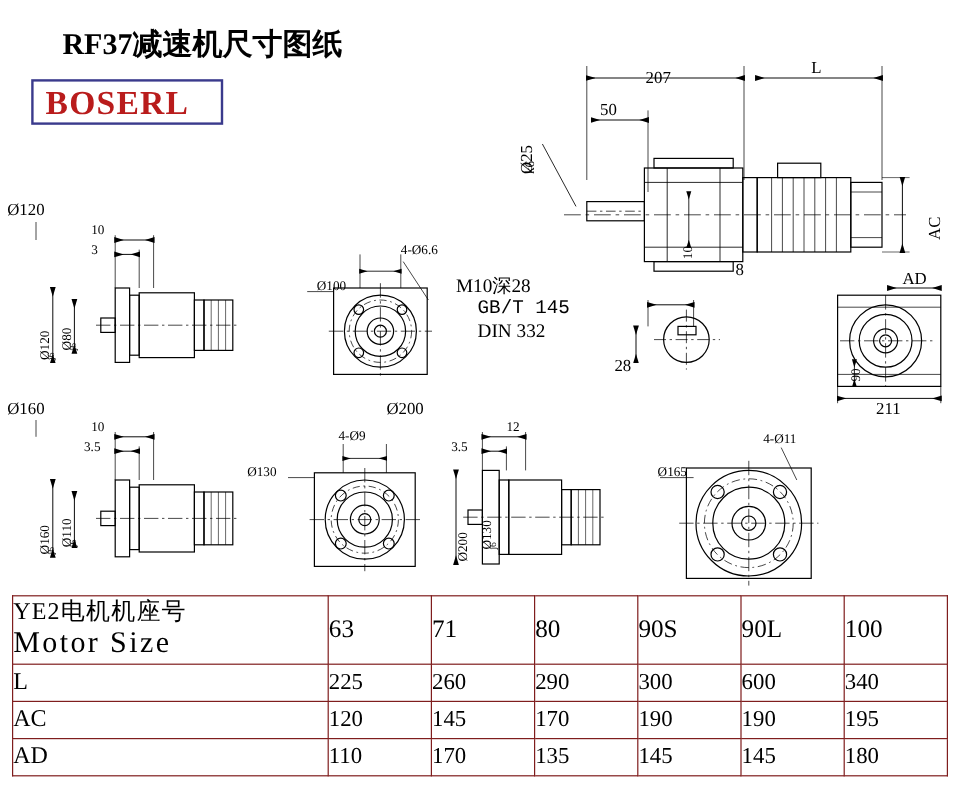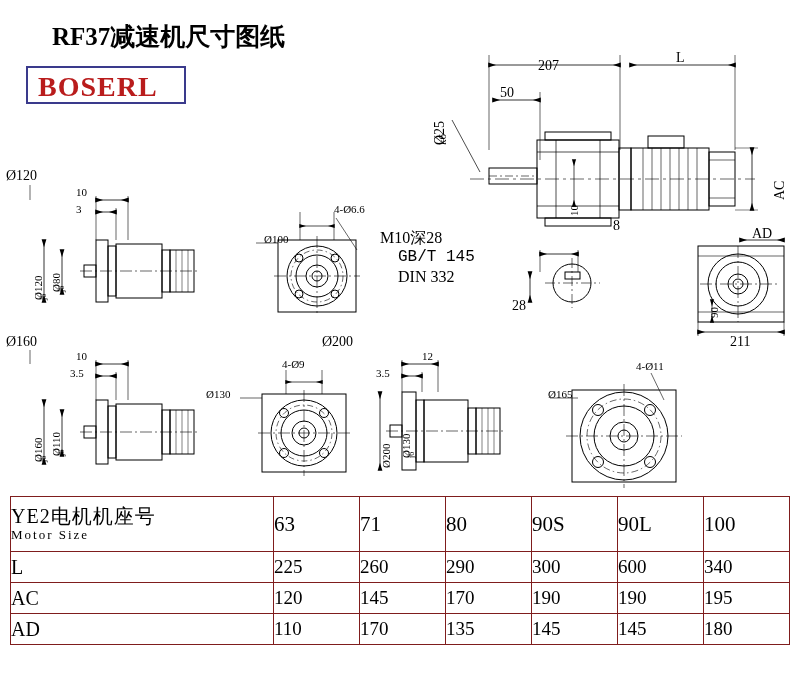--- a/index.html
+++ b/index.html
@@ -81,21 +81,21 @@
     line-height: 1.15;
     padding: 2px 0;
   }
   #spec-table td.head-cell .cn {
     display: block;
     font-size: 20px;
     letter-spacing: 1px;
   }
   #spec-table td.head-cell .en {
     display: block;
-    font-size: 13px;
+    font-size: 25px;
     letter-spacing: 2px;
   }
   #spec-table tr.header-row td {
     height: 50px;
     font-size: 21px;
   }
   #spec-table td.label-cell {
     font-size: 20px;
   }
   .lbl {

